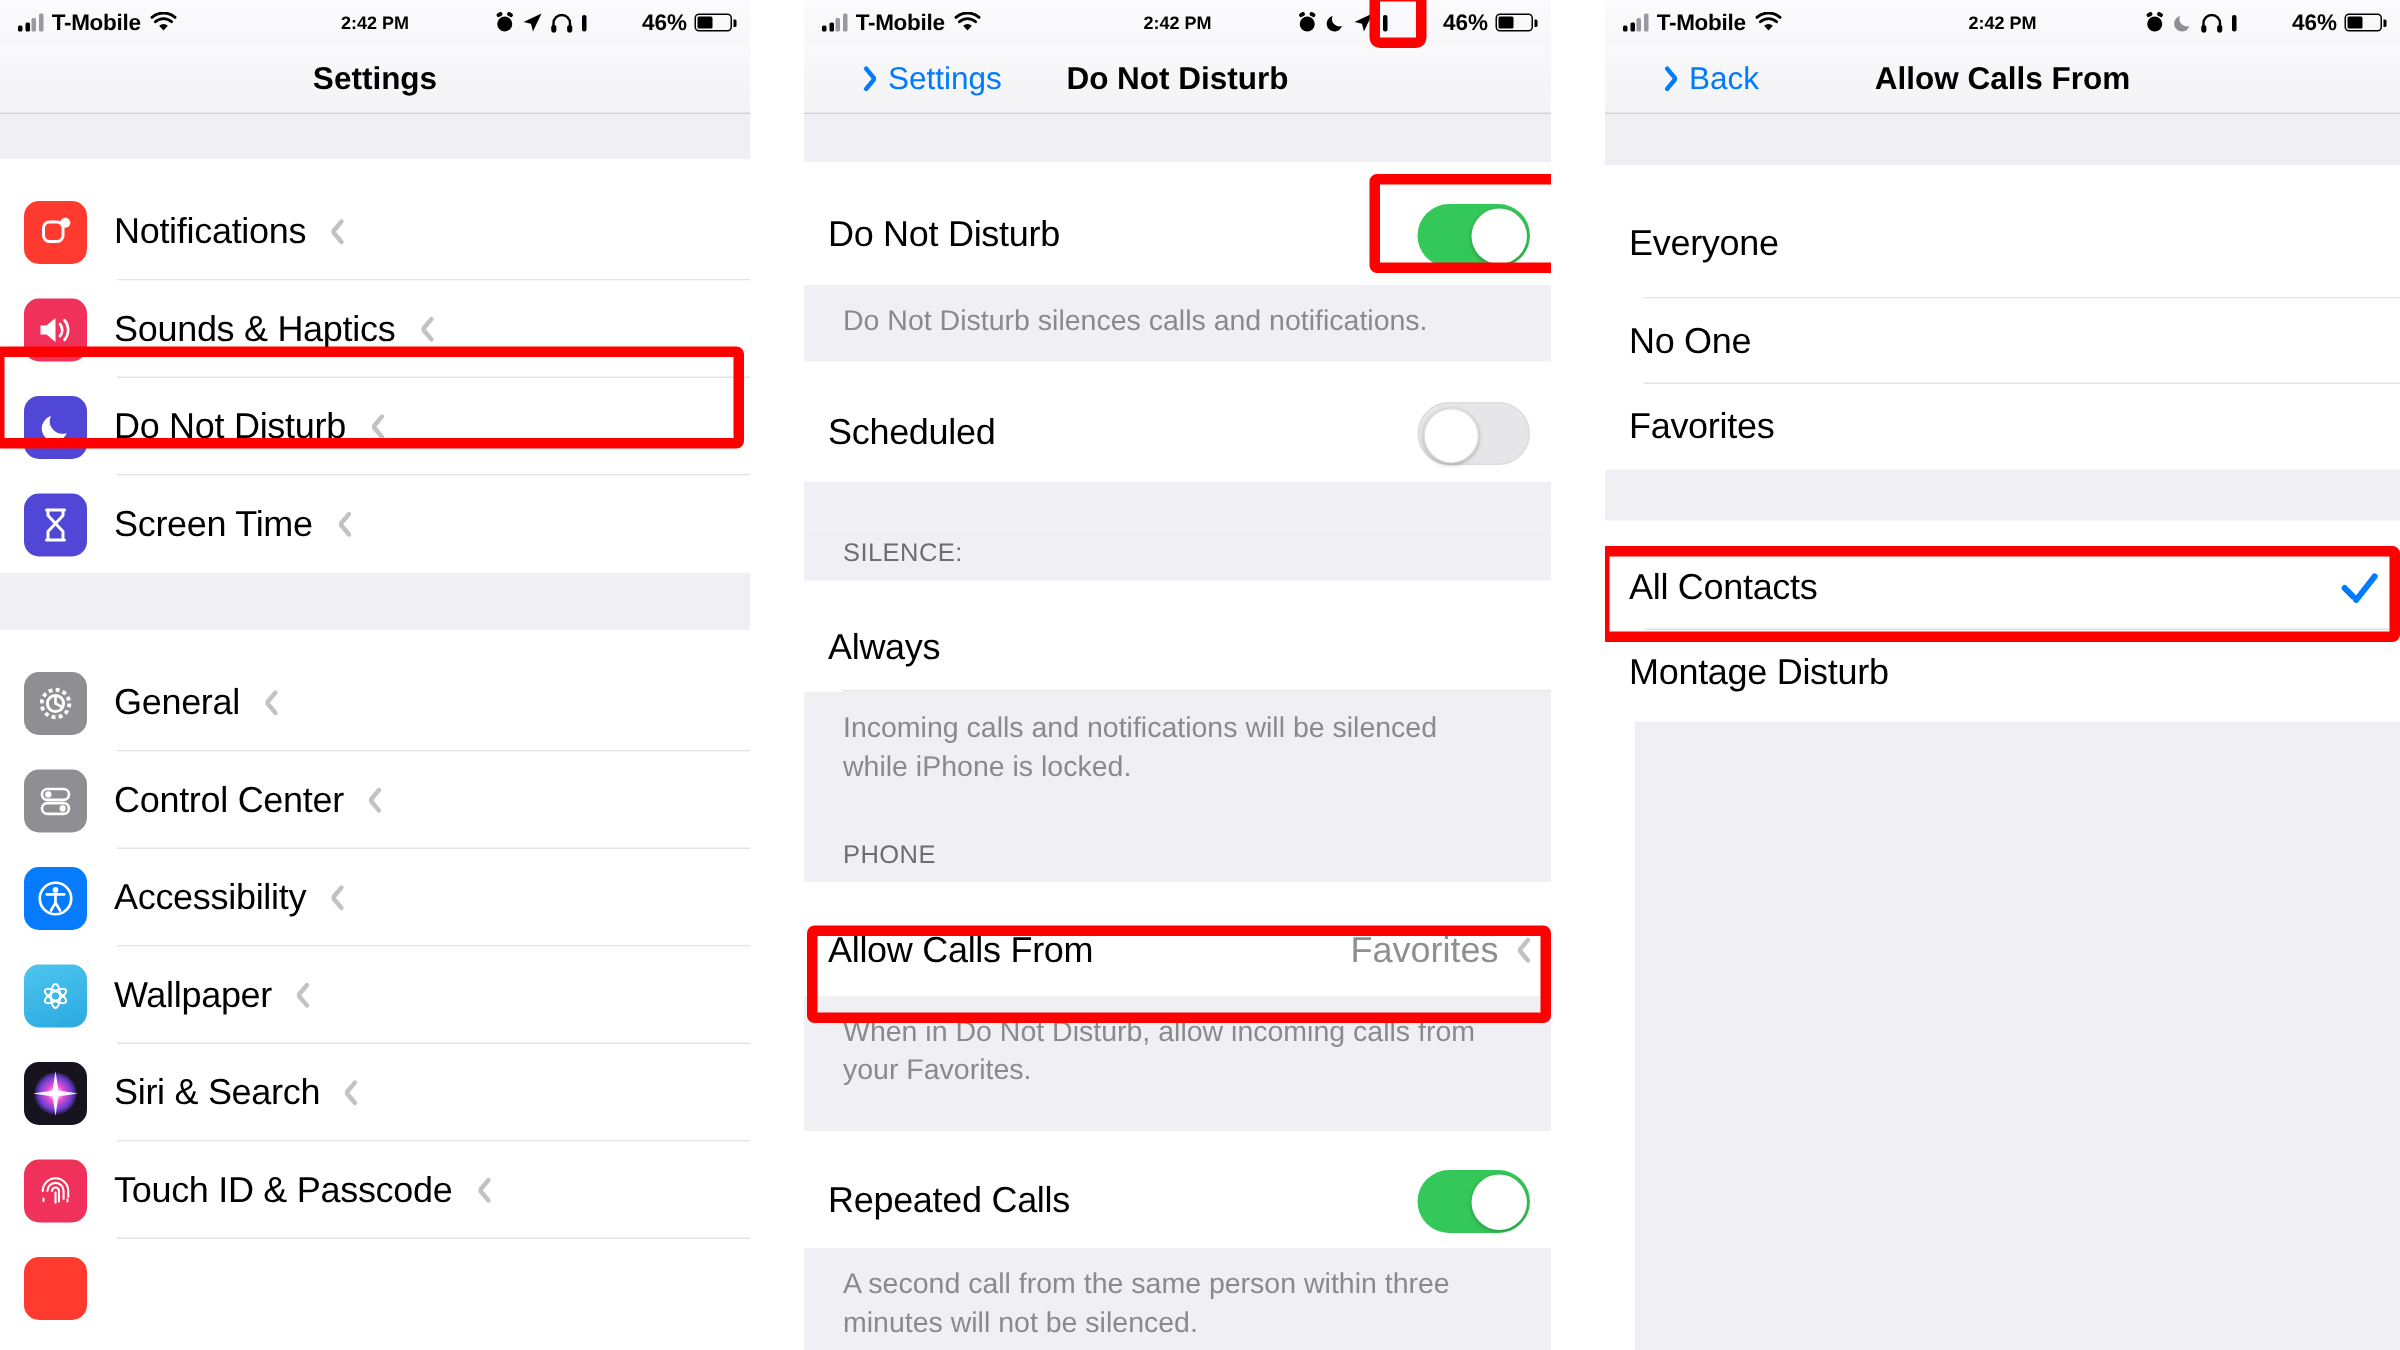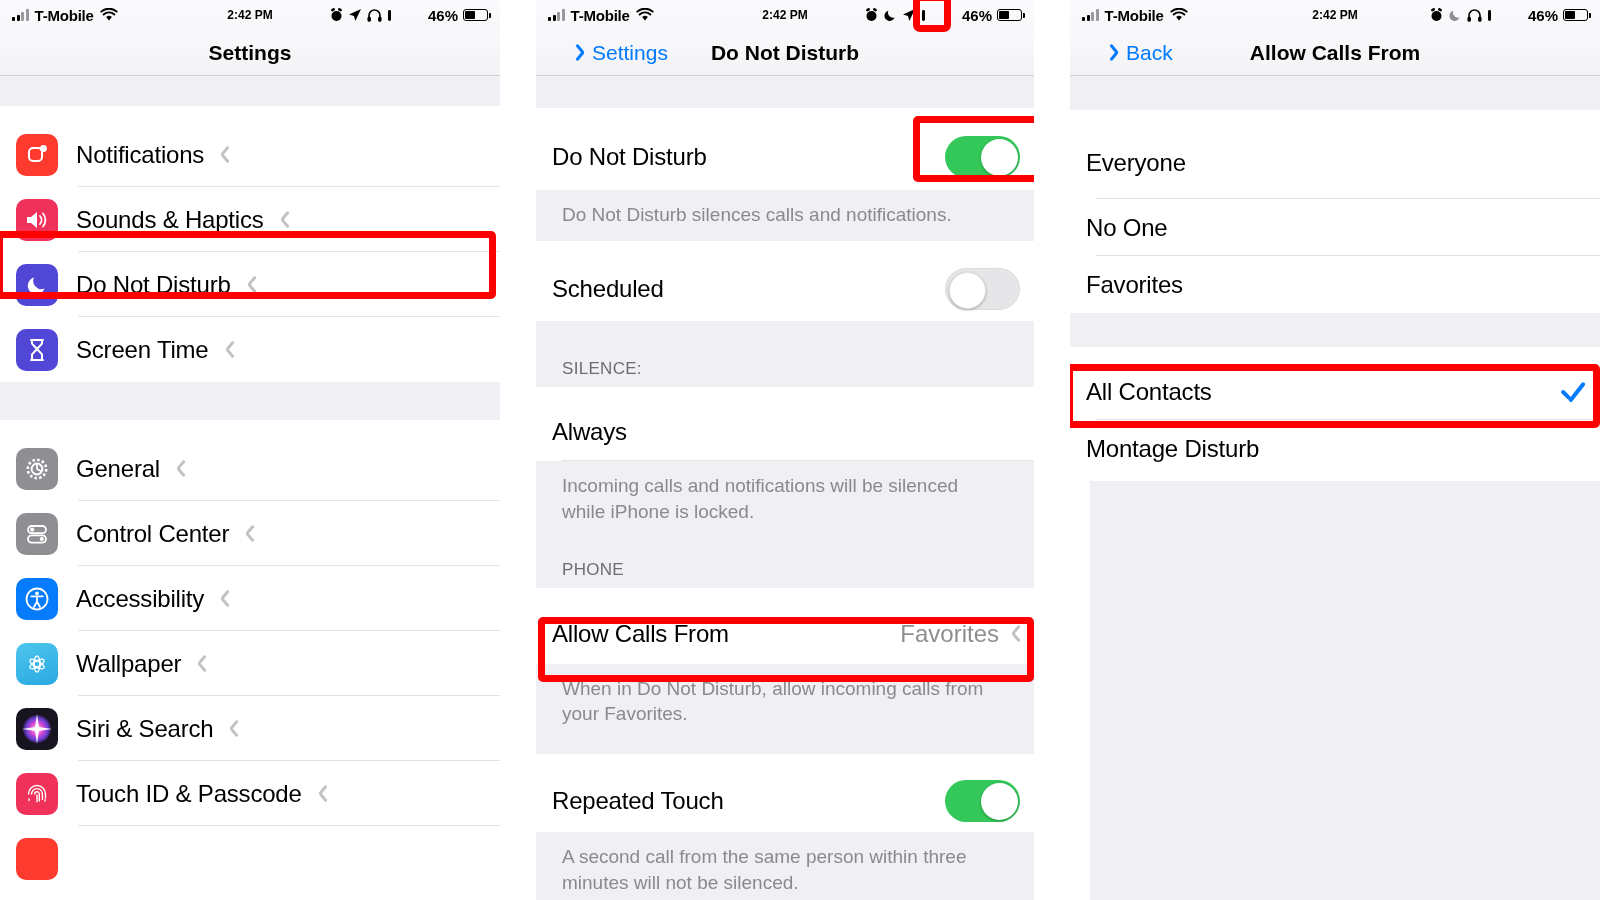--- a/index.html
+++ b/index.html
@@ -421,21 +421,21 @@
       <div class="row no-icon last" style="height:60px">
         <span class="row-label">Allow Calls From</span>
         <span class="row-value">Favorites</span>
         <span class="chev after-value"></span>
       </div>
     </div>
     <div class="footer-note" style="padding-bottom:28px">When in Do Not Disturb, allow incoming calls from your Favorites.</div>
 
     <div class="list">
       <div class="row last" style="height:62px">
-        <span class="row-label">Repeated Touch</span>
+        <span class="row-label">Repeated Calls</span>
         <span class="switch on">
             <span class="knob"></span>
           </span>
       </div>
     </div>
     <div class="footer-note">A second call from the same person within three minutes will not be silenced.</div>
 
     <div class="redbox status" style="left:377px; top:-6px; width:38px; height:38px;"></div>
     <div class="redbox" style="left:377px; top:116px; width:131px; height:66px;"></div>
     <div class="redbox" style="left:2px; top:617px; width:496px; height:65px;"></div>

